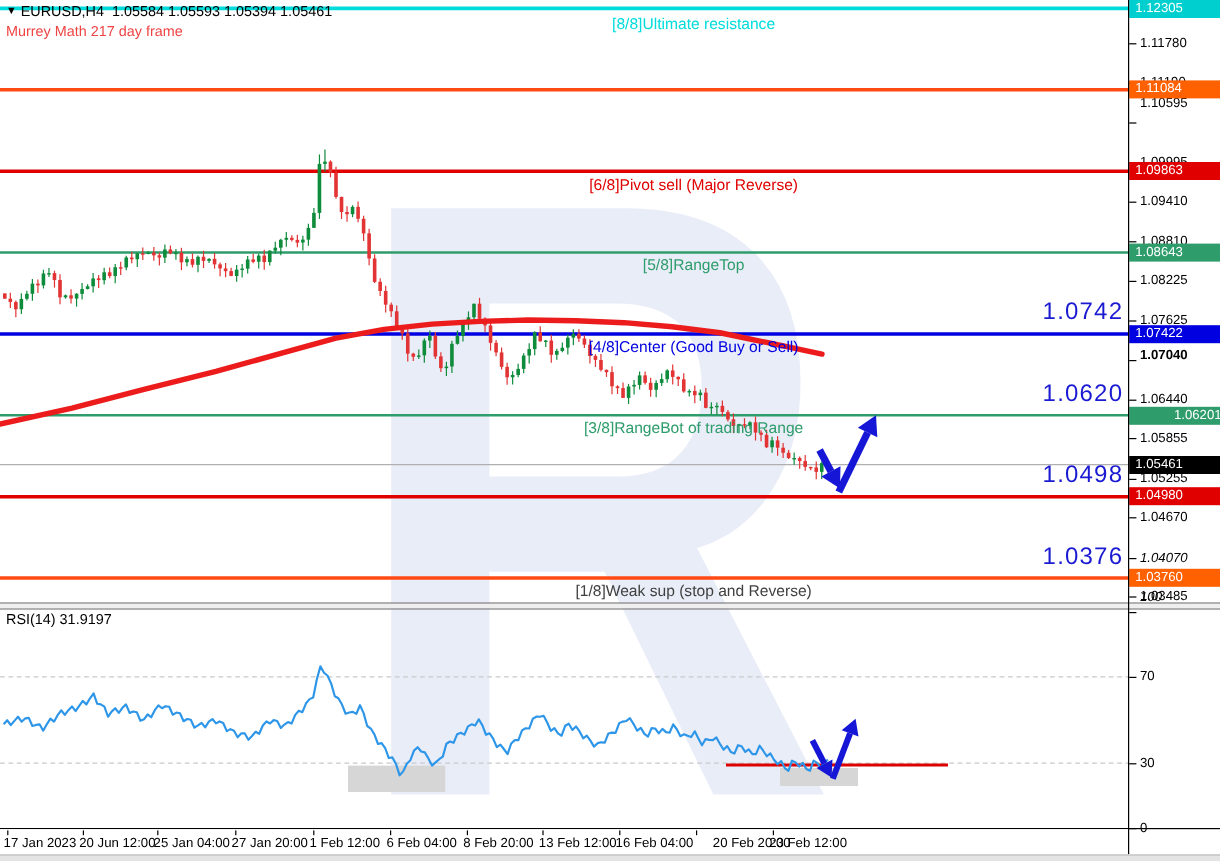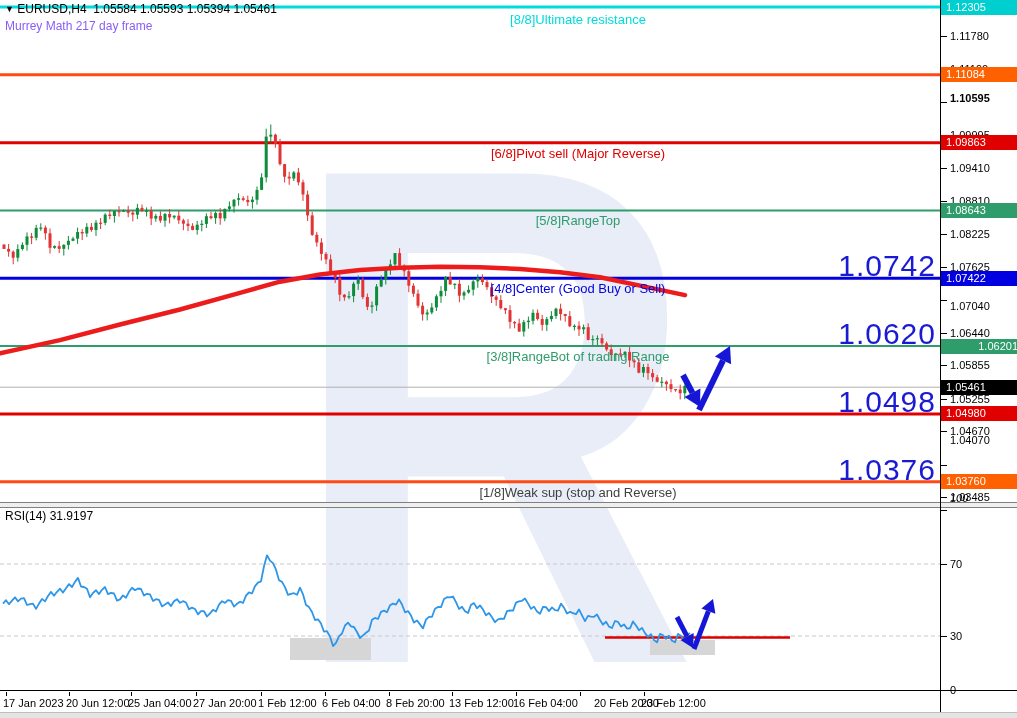--- a/index.html
+++ b/index.html
@@ -2,23 +2,23 @@
 <html><head>
 <meta charset="utf-8">
 <style>
   html,body{margin:0;padding:0;background:#fff;font-family:"Liberation Sans",sans-serif;}
   #window{position:relative;width:1017px;height:718px;background:#fff;overflow:hidden;}
   #chart-area{position:absolute;left:0;top:0;width:940px;height:692px;}
   #chart-svg{position:absolute;left:0;top:0;}
   #labels{position:absolute;left:0;top:0;width:940px;height:692px;pointer-events:none;}
   .title-line{position:absolute;left:5px;top:2px;font-size:12px;color:#000;white-space:nowrap;}
   .title-line .dd{font-size:9px;vertical-align:1px;cursor:pointer;pointer-events:auto;}
-  .subtitle-line{position:absolute;left:5px;top:19px;font-size:12px;color:#8b5cf6;white-space:nowrap;}
+  .subtitle-line{position:absolute;left:5px;top:19px;font-size:12px;color:#ef4444;white-space:nowrap;}
   .murrey-label{position:absolute;left:198px;width:760px;text-align:center;font-size:13px;white-space:nowrap;}
-  .big-price{position:absolute;right:4px;font-size:30px;color:#1A1AD2;letter-spacing:1px;}
+  .big-price{position:absolute;right:4px;font-size:20px;color:#1A1AD2;letter-spacing:1px;}
   .rsi-title{position:absolute;left:5px;top:509px;font-size:12px;color:#000;}
   #right-axis{position:absolute;left:941px;top:0;width:76px;height:712px;background:#fff;font-size:11px;color:#000;}
   .tick-dash{position:absolute;left:0;width:6px;height:1px;background:#000;}
   .tick-label{position:absolute;left:9px;white-space:nowrap;}
   .price-badge{position:absolute;left:0;width:72px;height:15px;line-height:15px;padding-left:5px;color:#fff;white-space:nowrap;}
   .hline{position:absolute;left:0;width:1017px;height:1px;background:#808080;}
   .vline{position:absolute;left:940px;top:0;width:1px;height:712px;background:#000;}
   .splitter{position:absolute;left:0;top:503px;width:1017px;height:4px;background:#efefef;cursor:row-resize;}
   #time-axis{position:absolute;left:0;top:691px;width:940px;height:21px;background:#fff;font-size:11px;color:#000;}
   .time-label{position:absolute;top:6px;white-space:nowrap;}
@@ -372,43 +372,43 @@
         <div class="murrey-label" style="top: 484.722px; color: #404040;">[1/8]Weak sup (stop and Reverse)</div>
         <div class="big-price" style="top: 452.722px; margin-left: 16px;">1.0376</div>
       </div>
   </div>
   <div id="right-axis">
       <div class="tick-dash" style="top: 36px;"></div>
       <div class="tick-label" style="top: 30px;">1.11780</div>
       <div class="tick-dash" style="top: 69px;"></div>
       <div class="tick-label" style="top: 63px;">1.11190</div>
       <div class="tick-dash" style="top: 102px;"></div>
-      <div class="tick-label" style="top: 92px; font-weight: bold;">1.10595</div>
+      <div class="tick-label" style="top: 80px;">1.10595</div>
       <div class="tick-dash" style="top: 135px;"></div>
       <div class="tick-label" style="top: 129px;">1.09995</div>
       <div class="tick-dash" style="top: 168px;"></div>
       <div class="tick-label" style="top: 162px;">1.09410</div>
       <div class="tick-dash" style="top: 201px;"></div>
       <div class="tick-label" style="top: 195px;">1.08810</div>
       <div class="tick-dash" style="top: 234px;"></div>
       <div class="tick-label" style="top: 228px;">1.08225</div>
       <div class="tick-dash" style="top: 267px;"></div>
       <div class="tick-label" style="top: 261px;">1.07625</div>
       <div class="tick-dash" style="top: 300px;"></div>
-      <div class="tick-label" style="top: 300px;">1.07040</div>
+      <div class="tick-label" style="top: 290px; font-weight: bold;">1.07040</div>
       <div class="tick-dash" style="top: 333px;"></div>
       <div class="tick-label" style="top: 327px;">1.06440</div>
       <div class="tick-dash" style="top: 365px;"></div>
       <div class="tick-label" style="top: 359px;">1.05855</div>
       <div class="tick-dash" style="top: 399px;"></div>
       <div class="tick-label" style="top: 393px;">1.05255</div>
       <div class="tick-dash" style="top: 431px;"></div>
       <div class="tick-label" style="top: 425px;">1.04670</div>
       <div class="tick-dash" style="top: 465px;"></div>
-      <div class="tick-label" style="top: 434px;">1.04070</div>
+      <div class="tick-label" style="top: 459px; font-style: italic;">1.04070</div>
       <div class="tick-dash" style="top: 497px;"></div>
       <div class="tick-label" style="top: 491px;">1.03485</div>
       <div class="price-badge" style="top: 0px; background: rgb(0, 207, 207);">1.12305</div>
       <div class="price-badge" style="top: 67px; background: rgb(255, 96, 0);">1.11084</div>
       <div class="price-badge" style="top: 135px; background: rgb(224, 0, 0);">1.09863</div>
       <div class="price-badge" style="top: 203px; background: rgb(46, 156, 107);">1.08643</div>
       <div class="price-badge" style="top: 271px; background: rgb(0, 0, 224);">1.07422</div>
       <div class="price-badge" style="top: 339px; background: rgb(46, 156, 107); text-align: right;">1.06201</div>
       <div class="price-badge" style="top: 406px; background: rgb(224, 0, 0);">1.04980</div>
       <div class="price-badge" style="top: 474px; background: rgb(255, 96, 0);">1.03760</div>

